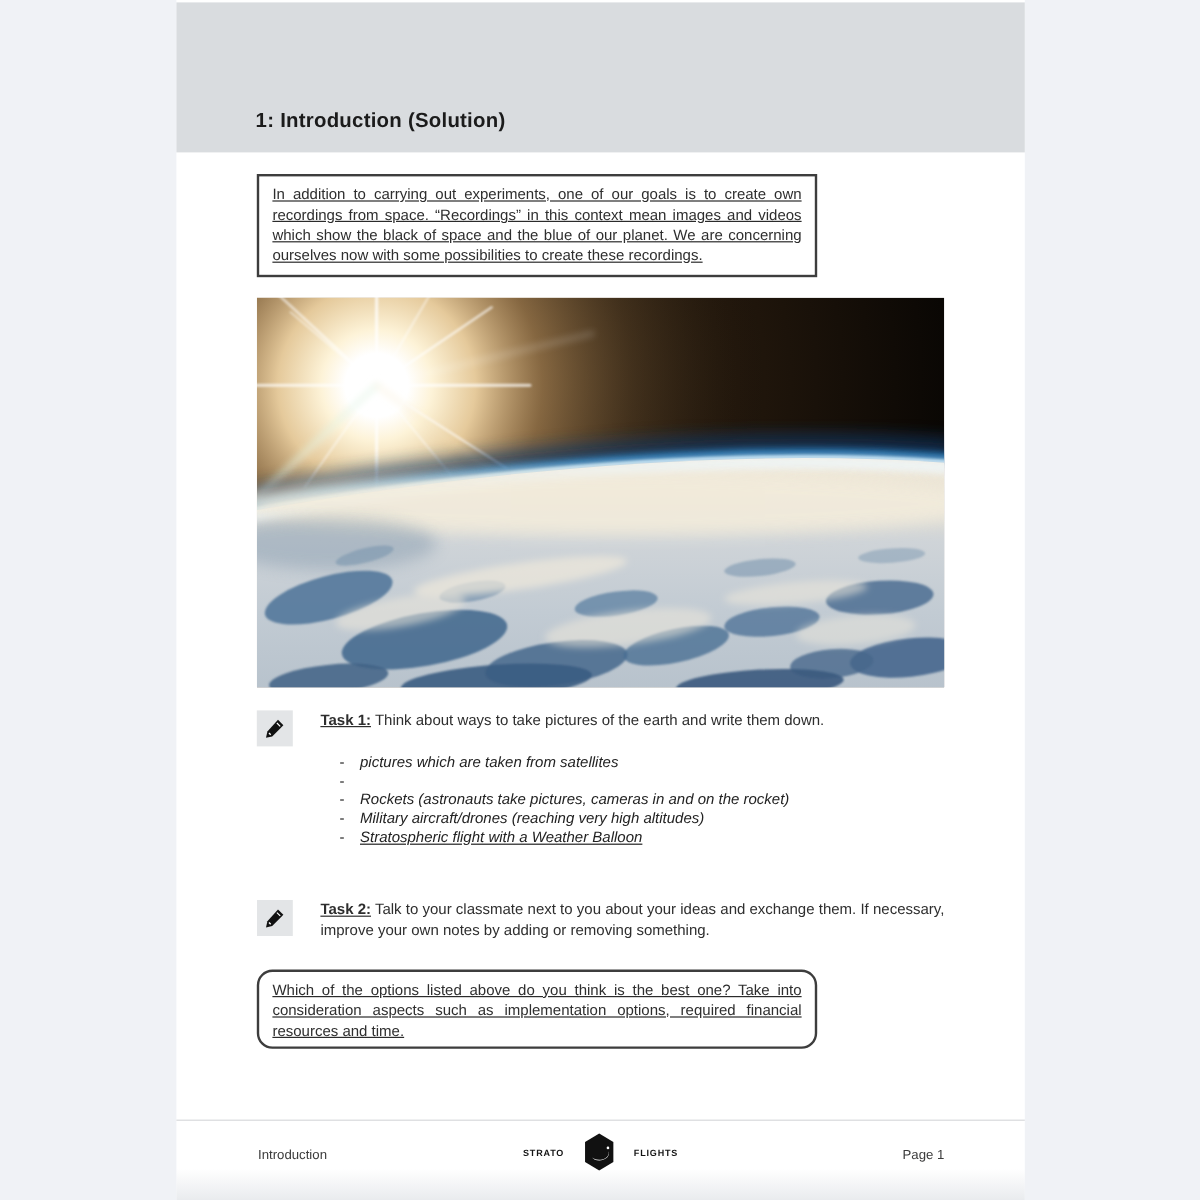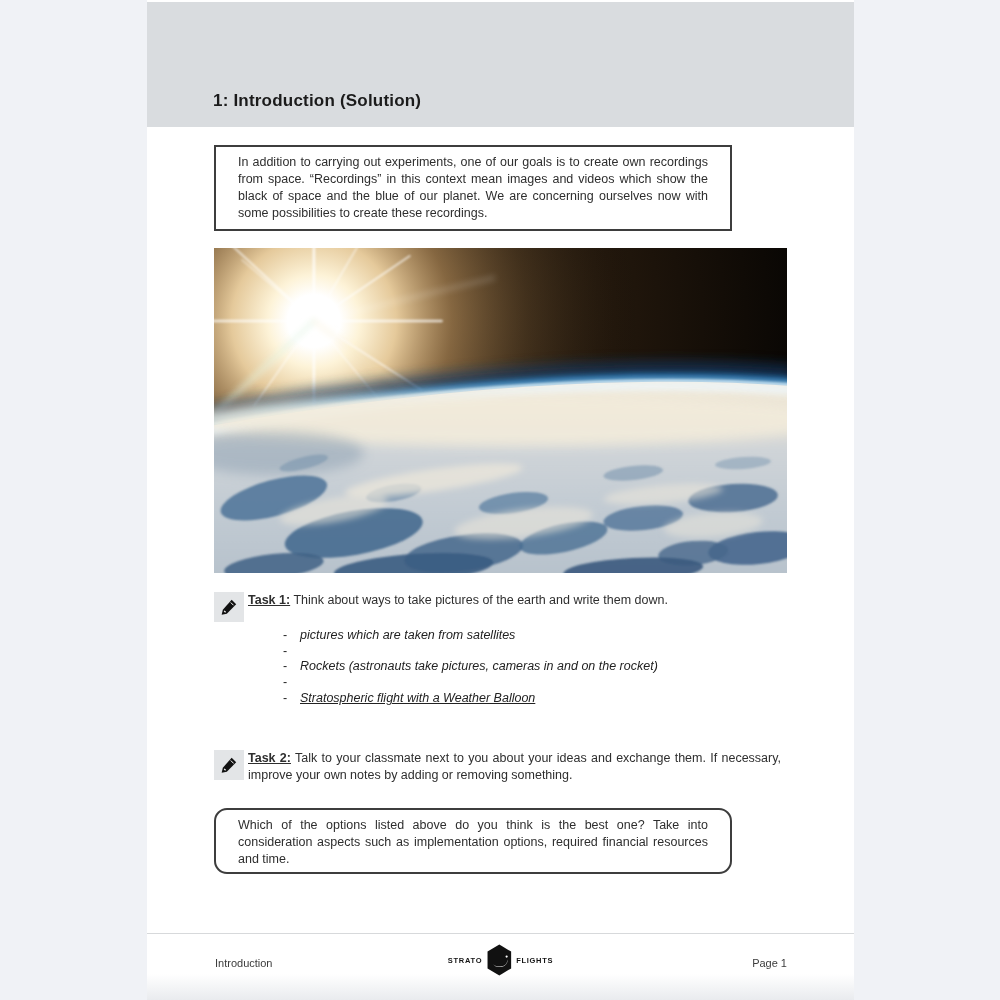--- a/index.html
+++ b/index.html
@@ -21,58 +21,58 @@
   .header-band{
     margin-top:2px;height:125px;background:#d9dcdf;
     display:flex;align-items:flex-end;box-sizing:border-box;
     padding:0 0 16px 66px;
   }
   .page-title{
     font-size:17px;font-weight:bold;color:#1b1b1b;letter-spacing:.2px;
   }
   .content{padding:0 67px;}
   .bordered-box{
-    border:2px solid #3d3d3d;box-sizing:border-box;width:518px;
-    padding:7px 22px;background:#fff;
+    border:2px solid #3d3d3d;box-sizing:border-box;width:467px;
+    padding:7px 11px;background:#fff;text-decoration:underline;
   }
   .intro-box{margin-top:18px;height:86px;}
   .boxtext{
     font-size:12.5px;line-height:17px;text-align:justify;color:#2e2e2e;
   }
   .photo-wrap{margin-top:17px;width:573px;height:325px;overflow:hidden;}
   .photo-wrap svg{display:block;}
   .task-row{display:flex;align-items:flex-start;}
   .task1-row{margin-top:19px;}
   .task2-row{margin-top:43px;}
   .pencil-box{
     width:30px;height:30px;background:#e3e5e7;flex:0 0 30px;
     display:flex;align-items:center;justify-content:center;
   }
   .task-text{
-    margin-left:4px;width:533px;font-size:12.5px;line-height:17px;color:#2e2e2e;
+    margin-left:23px;width:533px;font-size:12.5px;line-height:17px;color:#2e2e2e;
   }
   .task2-row .task-text{text-align:justify;}
   .task-label{font-weight:bold;text-decoration:underline;}
   .answer-list{
     margin:6px 0 0 69px;padding:0;list-style:none;
     font-style:italic;font-size:12.5px;line-height:15.7px;color:#222;
   }
   .answer-list li{display:flex;}
   .answer-list li .dash{width:17px;flex:0 0 17px;font-style:normal;}
   .answer-list li.u .item-text{text-decoration:underline;}
   .question-box{margin-top:24px;height:66px;border-radius:13px;}
   .footer{
     position:absolute;left:0;right:0;top:933px;border-top:1px solid #d7d9db;
     padding:14px 67px 0 68px;box-sizing:border-box;
   }
   .footer-inner{display:flex;align-items:flex-start;justify-content:space-between;}
   .footer-text{font-size:11px;color:#3b3b3b;padding-top:9px;}
   .logo{
     position:absolute;left:50%;transform:translateX(-50%);top:10px;
-    display:flex;align-items:center;gap:4px;
+    display:flex;align-items:center;gap:16px;
   }
   .logo-word{font-size:7.5px;font-weight:bold;letter-spacing:.7px;color:#141414;}
   .hex{width:26px;height:32px;display:block;}
 </style>
 </head>
 <body>
 
 <div class="page">
 
   <div class="header-band">
@@ -203,20 +203,21 @@
         </li>
       <li>
           <span class="dash">-</span>
         </li>
       <li>
           <span class="dash">-</span>
           <span class="item-text">Rockets (astronauts take pictures, cameras in and on the rocket)</span>
         </li>
       <li>
           <span class="dash">-</span>
+          <span class="item-text">Military aircraft/drones (reaching very high altitudes)</span>
         </li>
       <li class="u">
           <span class="dash">-</span>
           <span class="item-text">Stratospheric flight with a Weather Balloon</span>
         </li>
     </ul>
 
     <div class="task-row task2-row">
       <div class="pencil-box">
         <svg class="pencil" width="20" height="20" viewBox="0 0 24 24">

